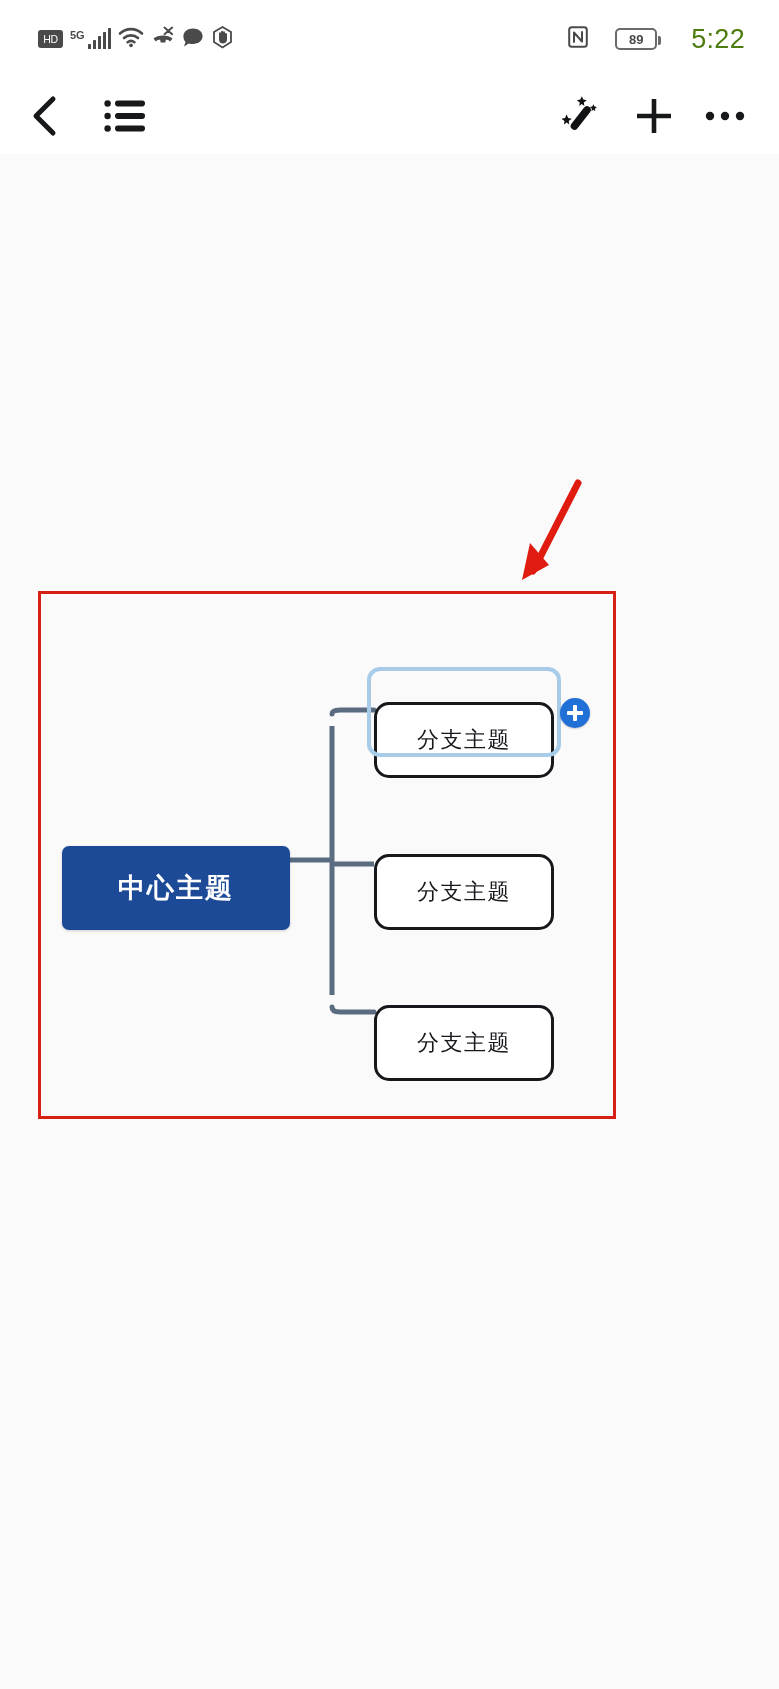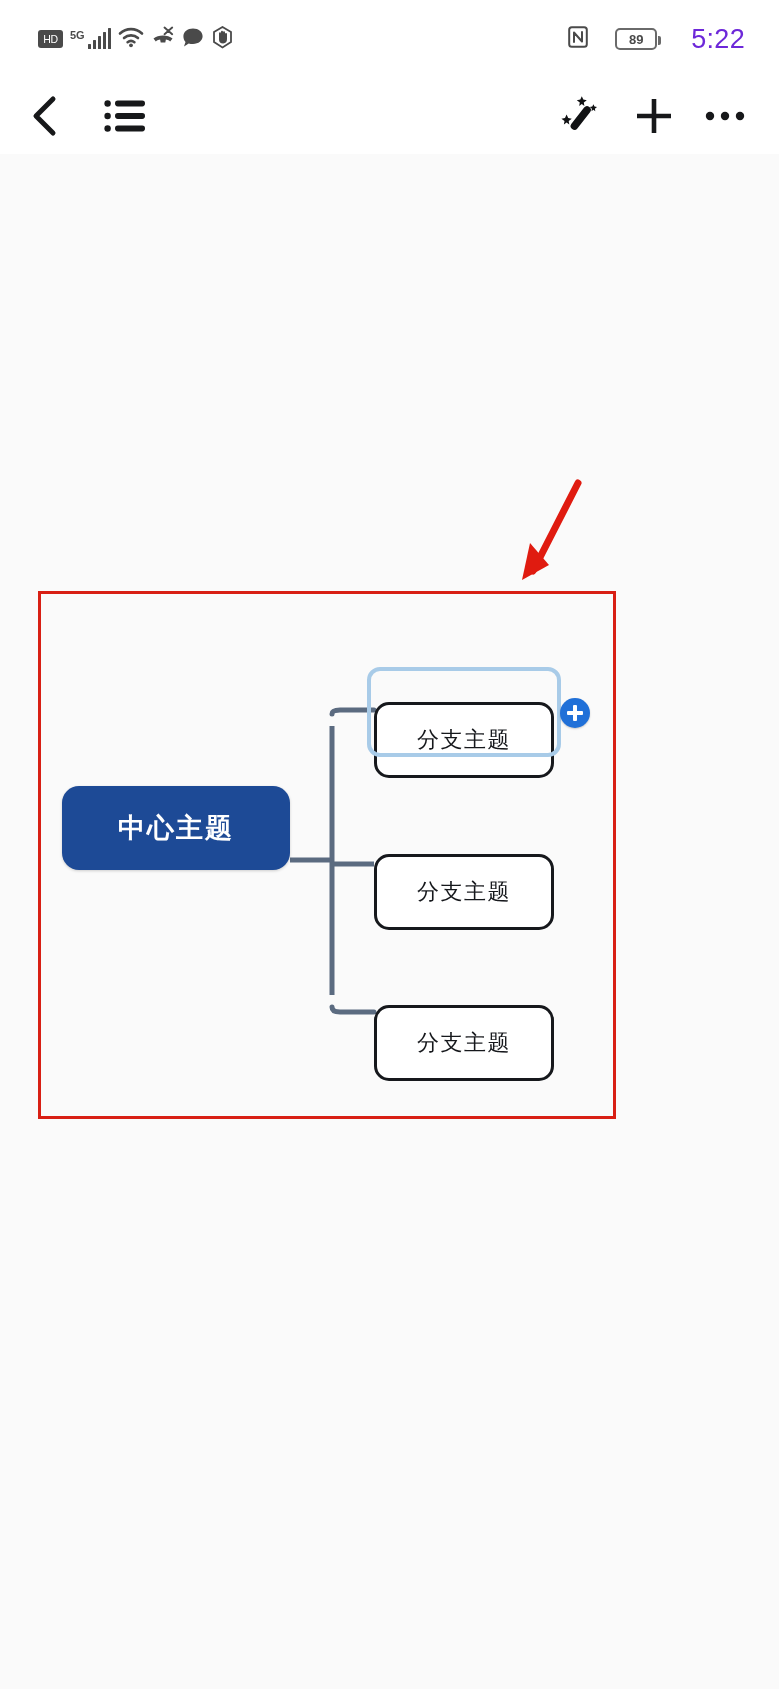--- a/index.html
+++ b/index.html
@@ -77,21 +77,21 @@
   .status-right .batt::after {
     content: "";
     position: absolute;
     right: -6px; top: 6px;
     width: 3px; height: 9px;
     background: #6a6a6a;
     border-radius: 0 2px 2px 0;
   }
   .clock {
     font-size: 27px;
-    color: #6d28d9;
+    color: #4d7c0f;
     font-weight: 400;
     letter-spacing: 0.3px;
     margin-left: 7px;
   }
 
   
   .toolbar {
     position: absolute;
     top: 78px; left: 0;
     width: 779px; height: 76px;
@@ -135,24 +135,24 @@
 
   
   .node {
     position: absolute;
     display: flex;
     align-items: center;
     justify-content: center;
     text-align: center;
   }
   .node-central {
-    left: 62px; top: 632px;
+    left: 62px; top: 692px;
     width: 228px; height: 84px;
     background: #1d4a96;
-    border-radius: 17px;
+    border-radius: 7px;
     color: #ffffff;
     font-size: 27px;
     font-weight: bold;
     letter-spacing: 2px;
     box-shadow: 0 1px 3px rgba(0,0,0,0.18);
   }
   .node-branch {
     width: 180px; height: 76px;
     background: #ffffff;
     border: 3px solid #16181c;

